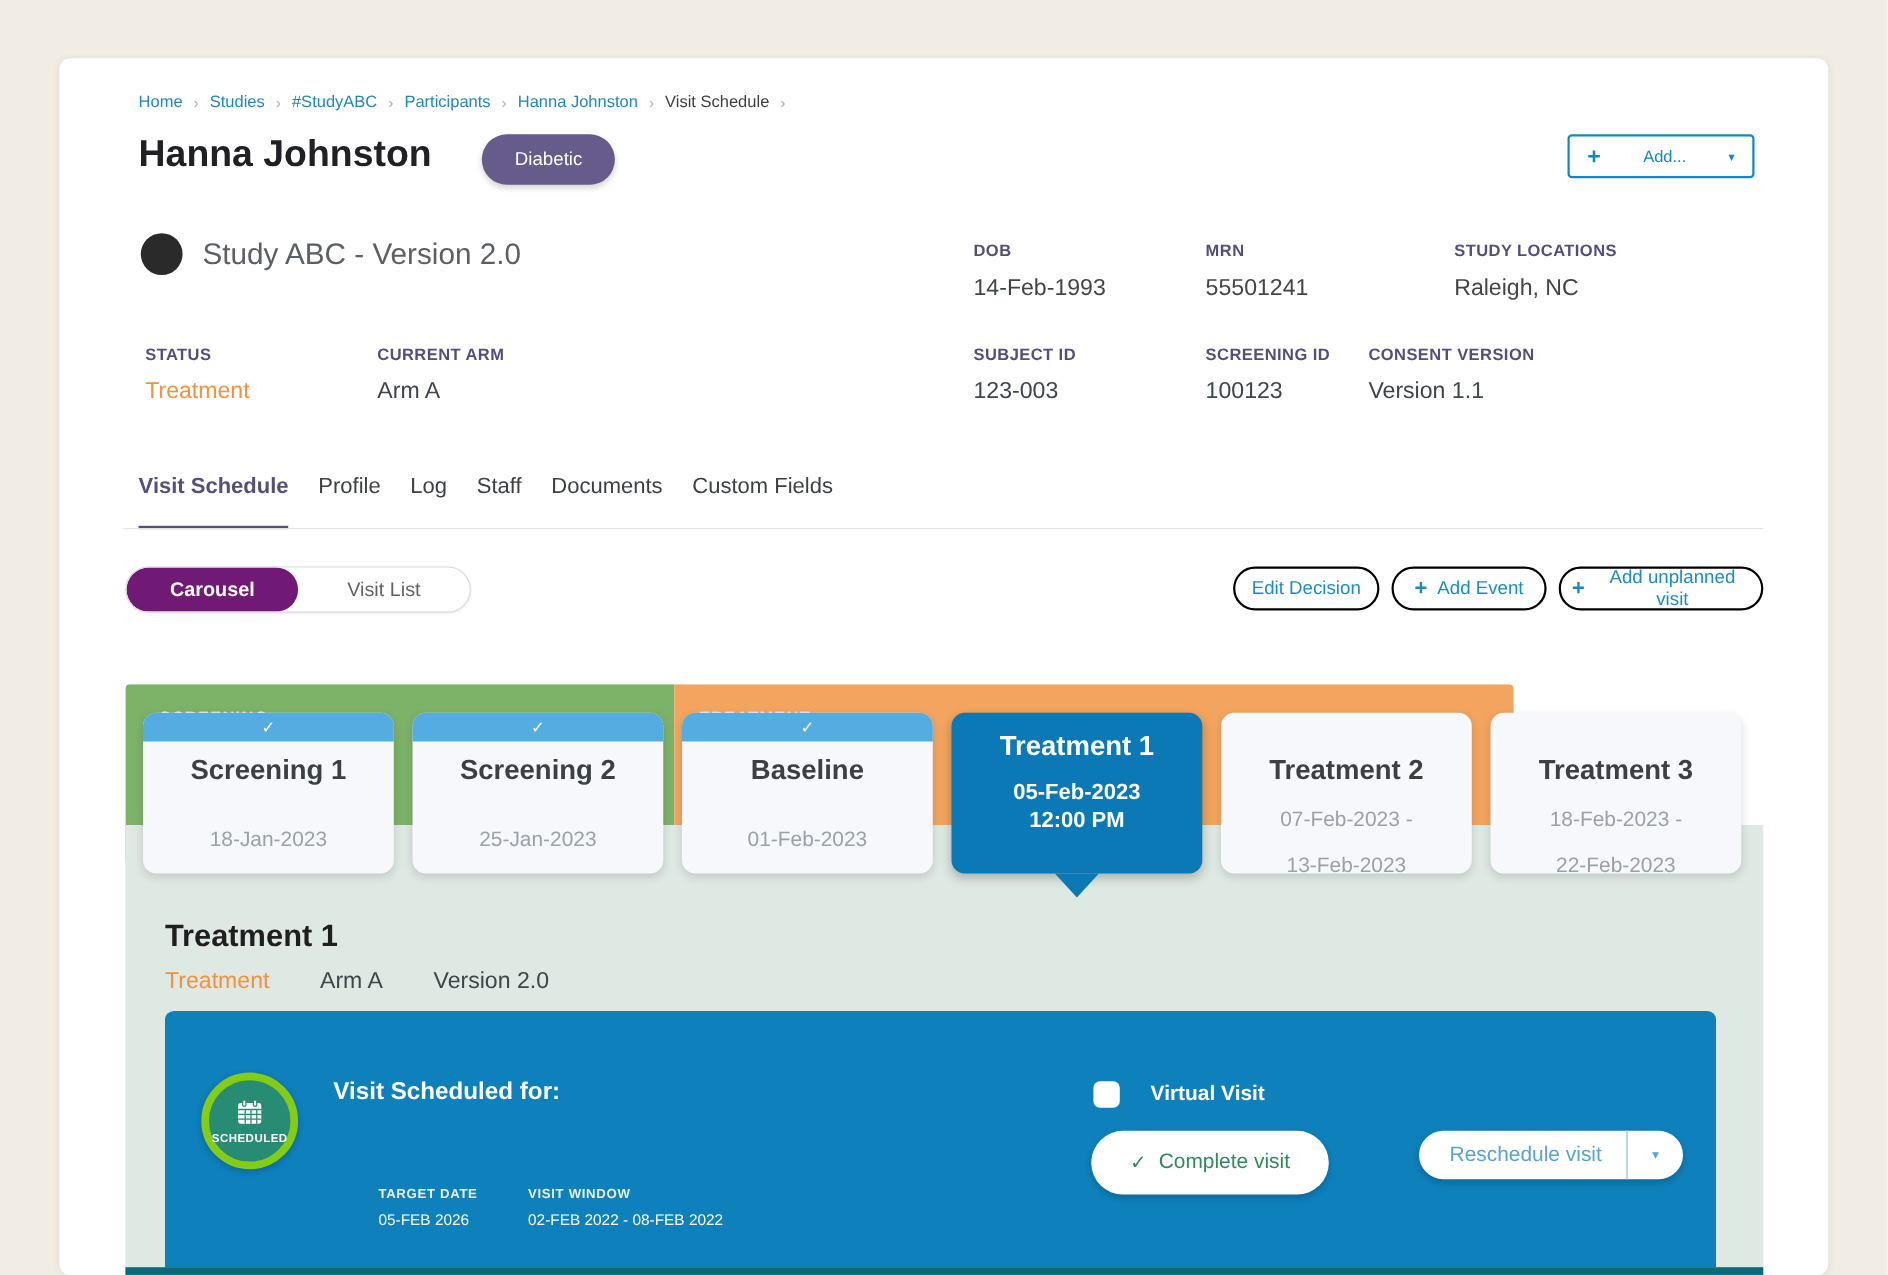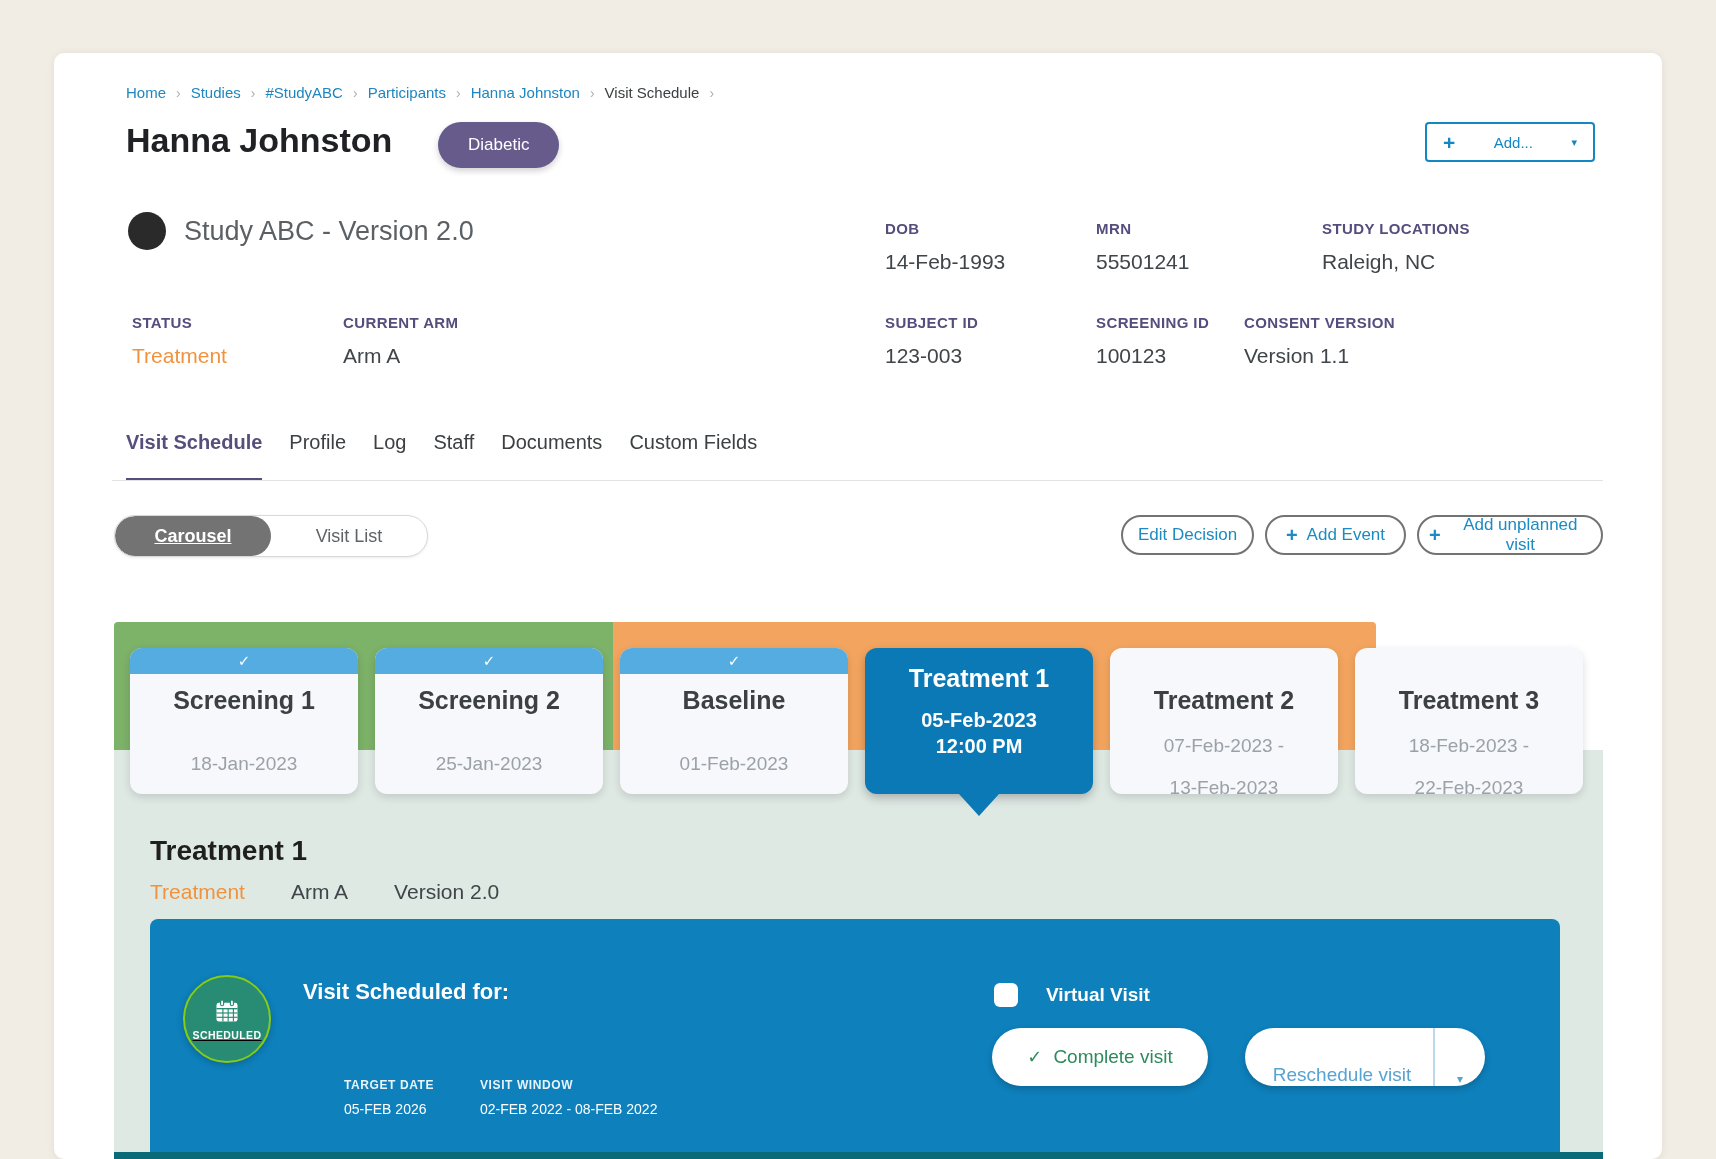--- a/index.html
+++ b/index.html
@@ -50,23 +50,23 @@
   .tab.active { color:#564f7c; font-weight:bold; border-bottom:3px solid #564f7c; }
   .tabs-divider { position:absolute; left:112px; top:480px; width:1491px; height:1px;
     background:#e3e3e3; }
 
   
   .view-toggle { position:absolute; left:114px; top:515px; height:42px; display:flex;
     border:1px solid #d8d8d8; border-radius:21px; background:#fff;
     box-shadow:0 1px 3px rgba(0,0,0,.08); overflow:hidden; }
   .toggle-opt { width:156px; display:flex; align-items:center; justify-content:center;
     font-size:18px; color:#5f6368; cursor:pointer; }
-  .toggle-opt.active { background:#737373; color:#fff; font-weight:bold; border-radius:21px;text-decoration:underline; }
+  .toggle-opt.active { background:#701a75; color:#fff; font-weight:bold; border-radius:21px; }
   .pill-btn { position:absolute; top:515px; height:40px; background:#fff;
-    border:2px solid #737373; border-radius:20px; color:#1d8bc3; font-size:17px;
+    border:2px solid #000000; border-radius:20px; color:#1d8bc3; font-size:17px;
     font-family:inherit; display:flex; align-items:center; justify-content:center; gap:9px;
     cursor:pointer; padding:0 10px; }
   .pill-btn .plus { font-size:20px; font-weight:bold; line-height:1; }
   #btn-edit { left:1121px; width:133px; }
   #btn-event { left:1265px; width:141px; }
   #btn-unplanned { left:1417px; width:186px; }
 
   
   .band { position:absolute; left:114px; top:622px; width:1262px; height:162px;
     border-radius:4px 4px 0 0; overflow:hidden; }
@@ -100,43 +100,43 @@
   
   .detail-title { position:absolute; left:150px; top:835px; font-size:28px;
     font-weight:bold; color:#1f1f1f; }
   .detail-meta { position:absolute; left:150px; top:880px; display:flex; gap:46px;
     font-size:21px; color:#3f4549; }
   .detail-meta .orange { color:#f0923e; }
 
   .visit-banner { position:absolute; left:150px; top:919px; width:1410px; height:233px;
     background:#0e80bc; border-radius:8px 8px 0 0; }
   .sched-badge { position:absolute; left:33px; top:56px; width:88px; height:88px;
-    border-radius:50%; background:#278c73; border:2px solid #84cc16;
+    border-radius:50%; background:#278c73; border:7px solid #84cc16;
     display:flex; flex-direction:column; align-items:center; justify-content:center; gap:4px;
-    box-shadow:0 2px 7px rgba(0,0,0,.22);text-decoration:underline; }
+    box-shadow:0 2px 7px rgba(0,0,0,.22); }
   .sched-badge-label { font-size:10.5px; font-weight:bold; color:#fff; letter-spacing:.4px; }
   .sched-for { position:absolute; left:153px; top:60px; font-size:22px; font-weight:bold; color:#fff; }
   .sched-dt { position:absolute; left:153px; top:99px; font-size:30px; font-weight:bold; color:#fff; }
   .mini-block { position:absolute; top:159px; }
   #target-block { left:194px; }
   #window-block { left:330px; }
   .mini-label { font-size:12px; font-weight:bold; color:#e8f3fa; letter-spacing:.6px; }
   .mini-value { font-size:14px; color:#fff; margin-top:9px; }
 
   .virtual-row { position:absolute; left:844px; top:64px; display:flex; align-items:center; gap:28px; }
   .vcheckbox { width:24px; height:24px; background:#fff; border-radius:6px; cursor:pointer; }
   .virtual-label { font-size:19px; font-weight:bold; color:#fff; }
   .complete-btn { position:absolute; left:842px; top:109px; width:216px; height:58px;
     background:#fff; border:none; border-radius:29px; color:#2e8a5c; font-size:19px;
     font-family:inherit; display:flex; align-items:center; justify-content:center; gap:11px;
     box-shadow:0 3px 7px rgba(0,0,0,.2); cursor:pointer; }
   .complete-btn .check { font-size:18px; }
-  .resched-btn { position:absolute; left:1095px; top:109px; width:240px; height:58px;
+  .resched-btn { position:absolute; left:1140px; top:109px; width:240px; height:44px;
     background:#fff; border:none; border-radius:29px; color:#57a3d2; font-size:19px;
-    font-family:inherit; display:flex; align-items:flex-end; padding:0;
+    font-family:inherit; display:flex; align-items:center; padding:0;
     box-shadow:0 3px 7px rgba(0,0,0,.2); cursor:pointer; }
   .resched-label { flex:1; text-align:center; padding-left:6px; }
   .resched-divider { width:2px; height:100%; background:#bcd9ec; }
   .resched-caret { width:50px; text-align:center; font-size:12px; }
 
   .bottom-strip { position:absolute; left:114px; top:1152px; width:1489px; height:7px;
     background:#0a6a78; }
 </style>
 </head>
 <body>

